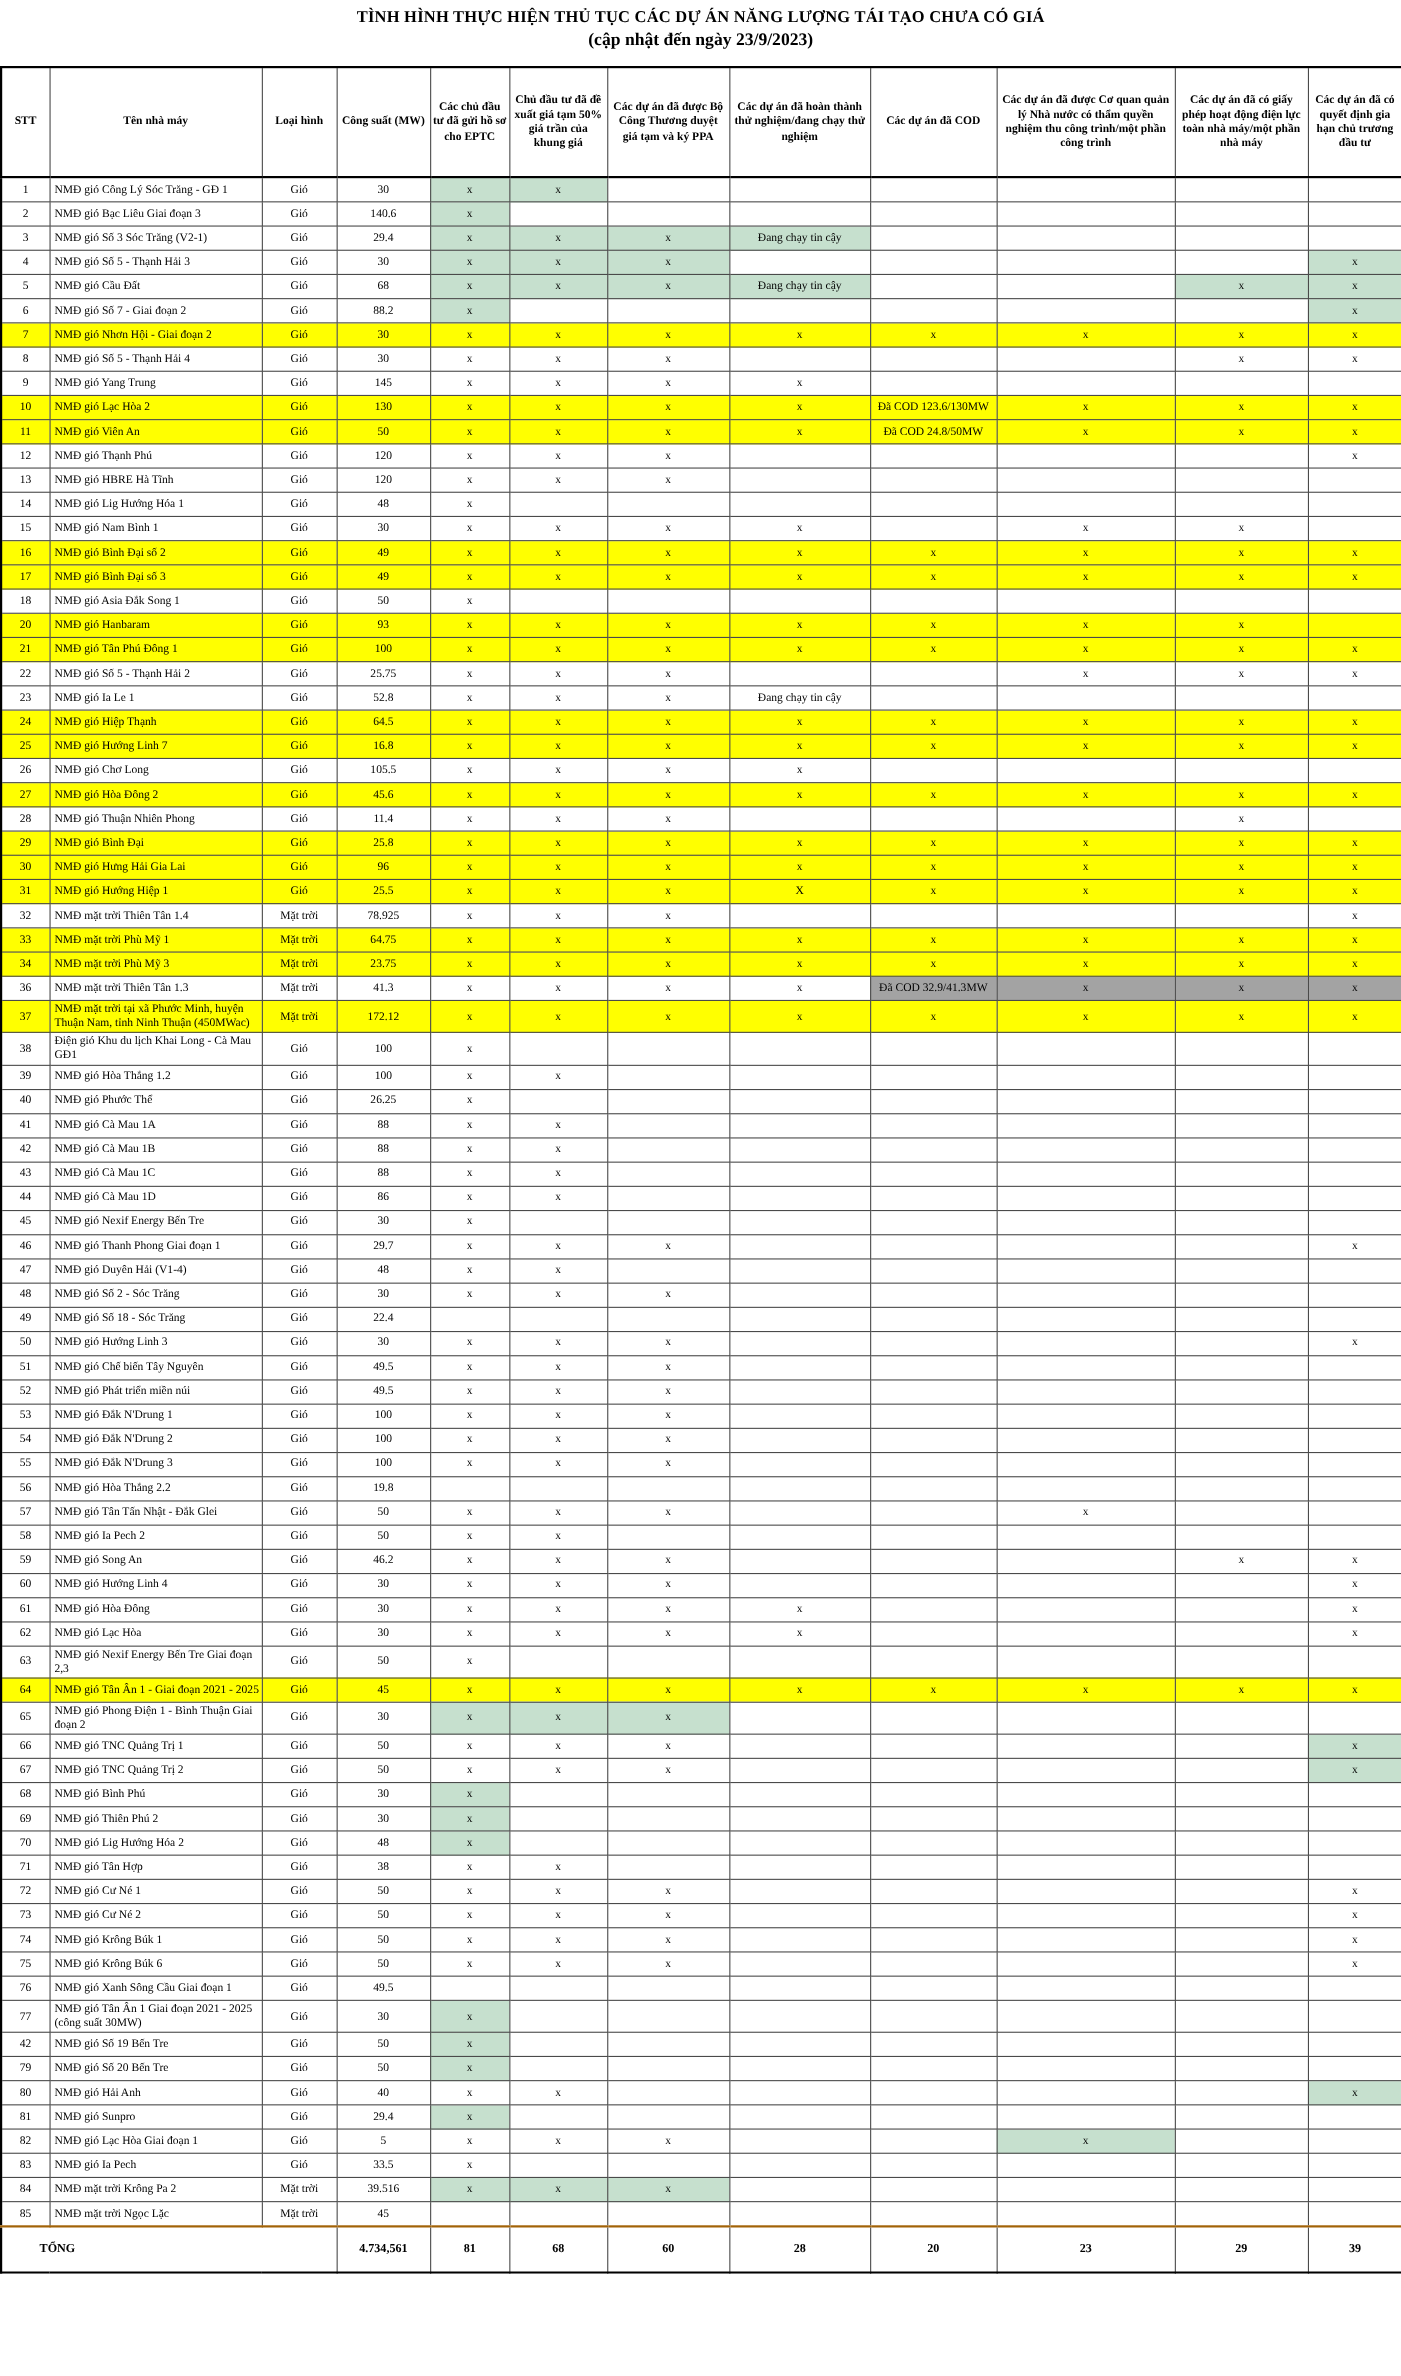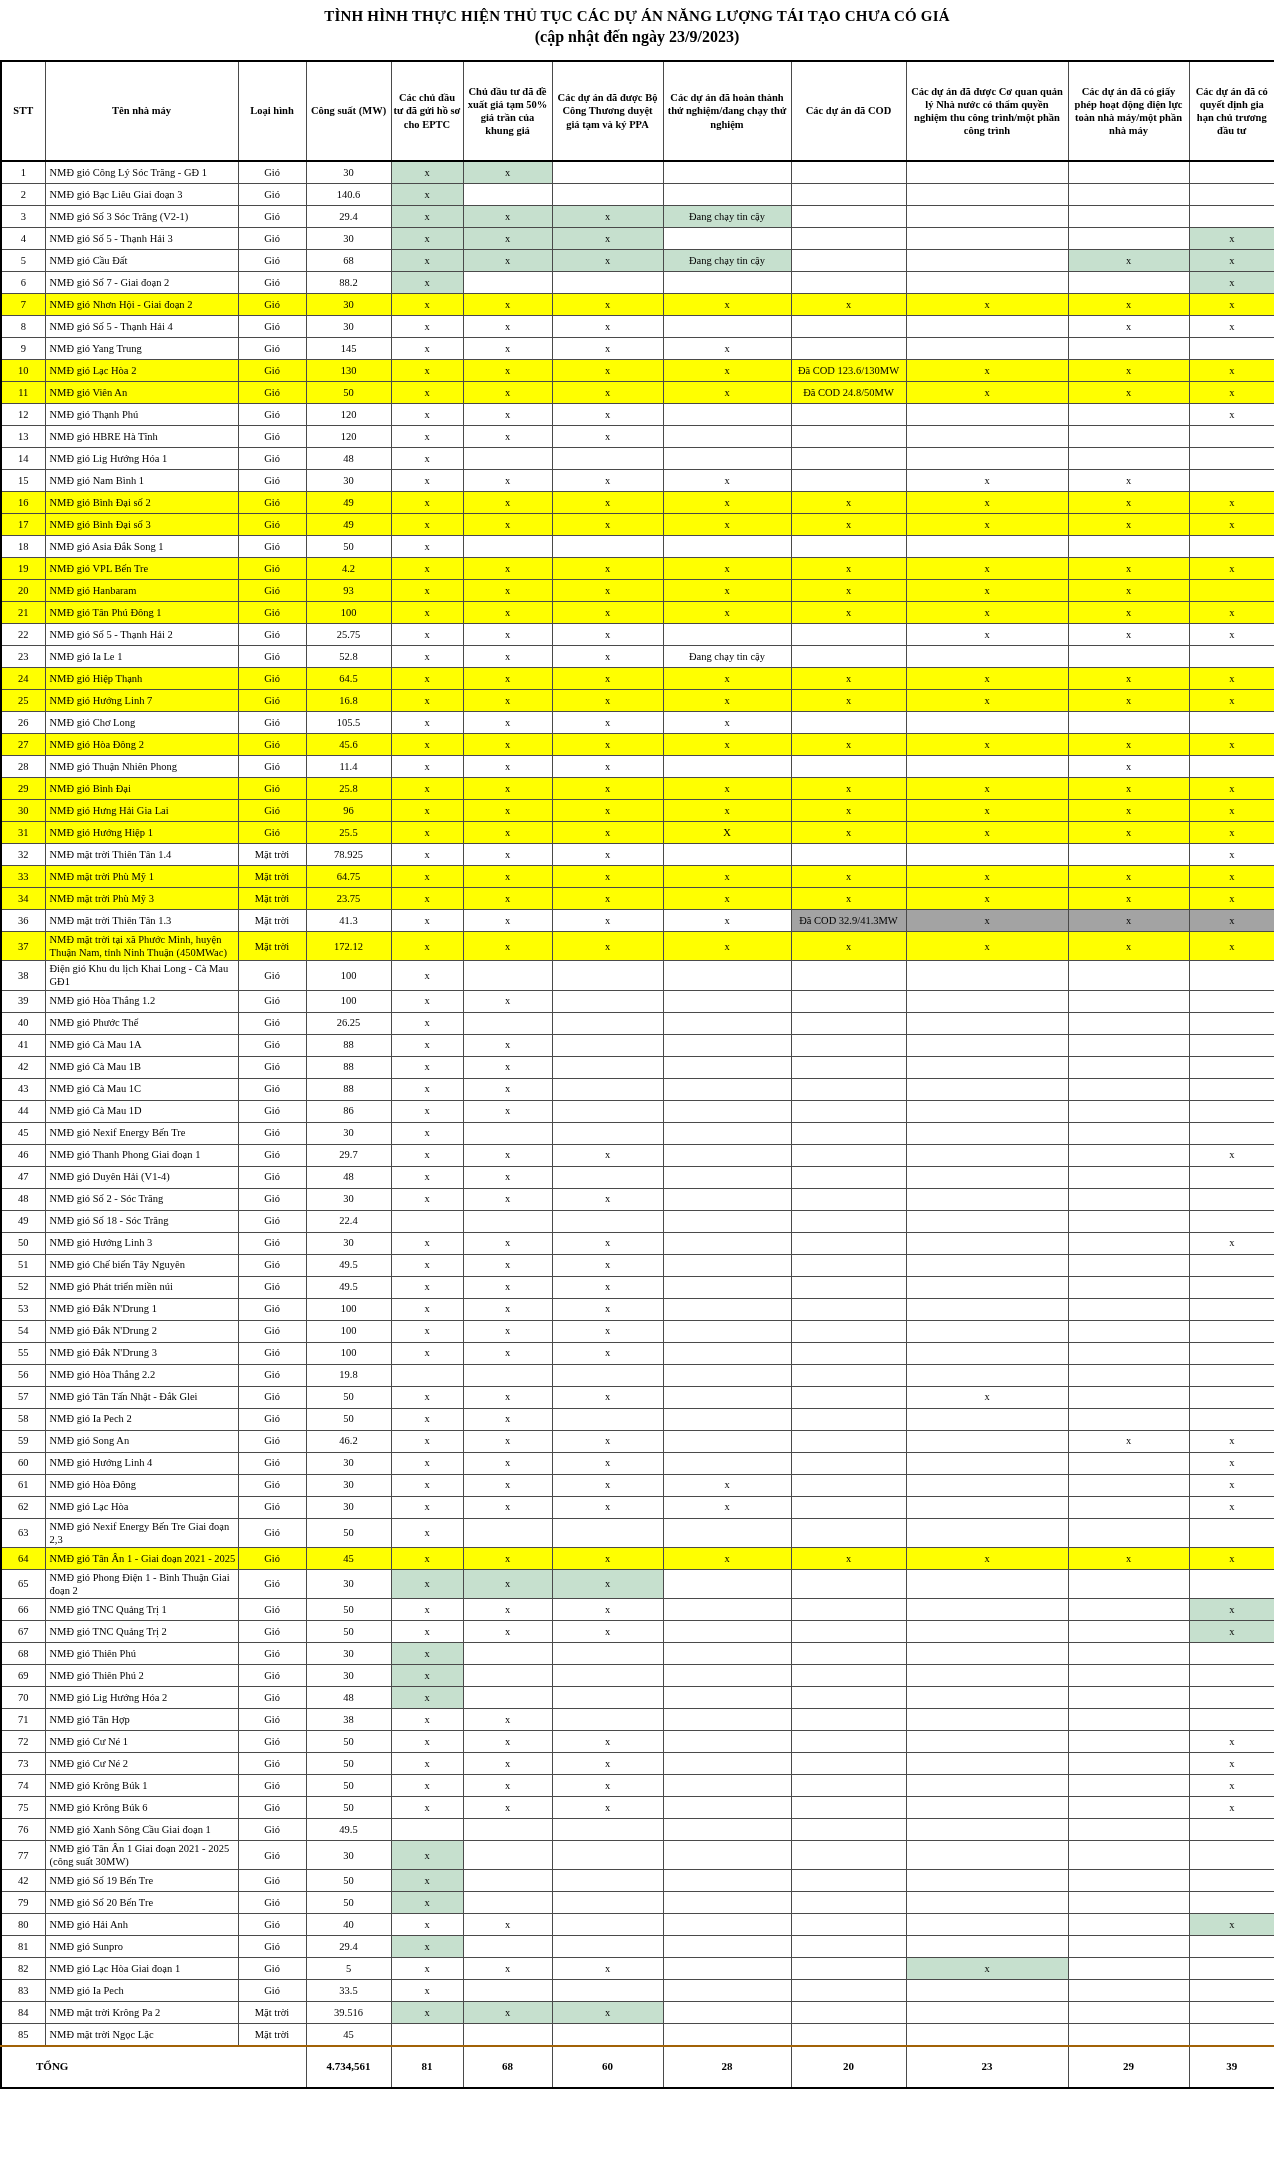--- a/index.html
+++ b/index.html
@@ -304,34 +304,20 @@
         <td>x</td>
         <td></td>
         <td></td>
         <td></td>
         <td></td>
         <td></td>
         <td></td>
         <td></td>
       </tr>
       <tr class="yellow">
-        <td>19</td>
-        <td class="name">NMĐ gió VPL Bến Tre</td>
-        <td>Gió</td>
-        <td>4.2</td>
-        <td>x</td>
-        <td>x</td>
-        <td>x</td>
-        <td>x</td>
-        <td>x</td>
-        <td>x</td>
-        <td>x</td>
-        <td>x</td>
-      </tr>
-      <tr class="yellow">
         <td>20</td>
         <td class="name">NMĐ gió Hanbaram</td>
         <td>Gió</td>
         <td>93</td>
         <td>x</td>
         <td>x</td>
         <td>x</td>
         <td>x</td>
         <td>x</td>
         <td>x</td>
@@ -977,21 +963,21 @@
         <td>x</td>
         <td>x</td>
         <td></td>
         <td></td>
         <td></td>
         <td></td>
         <td class="green">x</td>
       </tr>
       <tr>
         <td>68</td>
-        <td class="name">NMĐ gió Thiên Phú</td>
+        <td class="name">NMĐ gió Bình Phú</td>
         <td>Gió</td>
         <td>30</td>
         <td class="green">x</td>
         <td></td>
         <td></td>
         <td></td>
         <td></td>
         <td></td>
         <td></td>
         <td></td>

